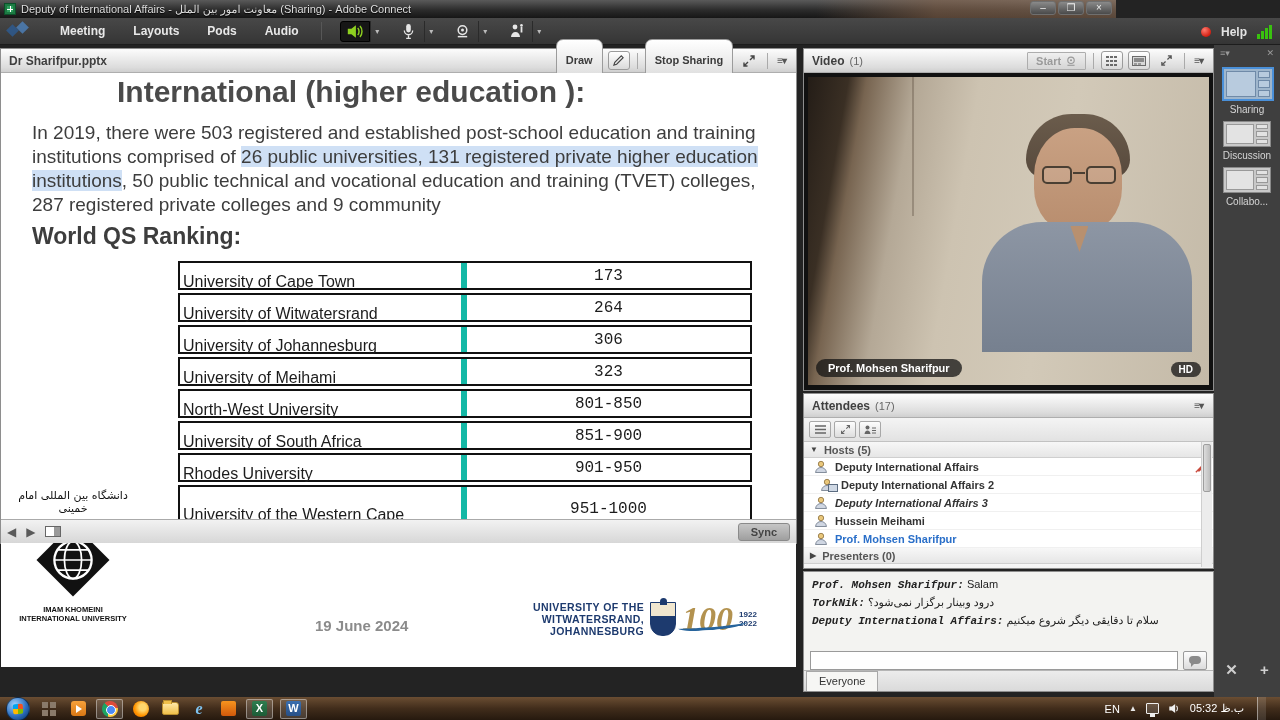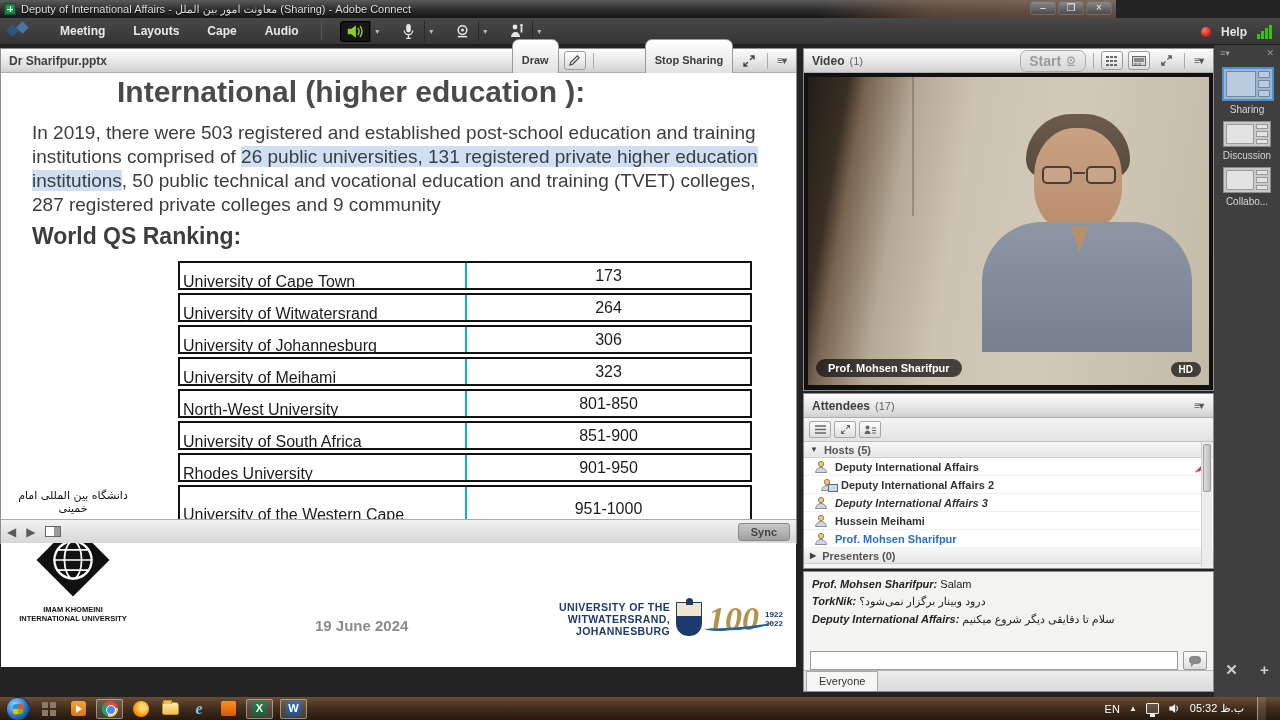--- a/index.html
+++ b/index.html
@@ -48,46 +48,46 @@
   .sig-bars i:nth-child(3){height:11px;} .sig-bars i:nth-child(4){height:14px;}
 
   
   .pod { position:absolute; background:#fff; border:1px solid #8e8e8e; }
   .pod-header { height:24px; background:linear-gradient(#fcfcfc,#dcdcdc 80%,#cfcfcf);
     border-bottom:1px solid #aeaeae; display:flex; align-items:center; padding:0 8px;
     font-size:12px; font-weight:bold; color:#3f3f3f; }
   .pod-count { font-weight:normal; color:#666; margin-left:5px; font-size:11px; }
   .hdr-right { margin-left:auto; display:flex; align-items:center; gap:5px; }
   .hdr-btn { border:1px solid #9b9b9b; border-radius:7px; background:linear-gradient(#ffffff,#dadada);
-    font-size:11px; font-weight:bold; color:#3c3c3c; padding:14px 9px; line-height:13px;margin-left:44px; }
+    font-size:11px; font-weight:bold; color:#3c3c3c; padding:14px 9px; line-height:13px; }
   .hdr-iconbtn { border:1px solid #9b9b9b; border-radius:3px; background:linear-gradient(#ffffff,#dadada);
     width:22px; height:19px; display:flex; align-items:center; justify-content:center; }
   .hdr-sep { width:1px; height:16px; background:#aaa; margin:0 2px; }
   .pod-menu { color:#555; font-size:10px; letter-spacing:-1px; padding:0 2px; }
 
   
   #share-pod { left:0; top:48px; width:797px; height:496px; }
   #slide { position:absolute; left:0; top:24px; width:795px; height:594px; background:#fff; overflow:hidden; }
   .slide-title { position:absolute; left:116px; top:2px; font-size:30px; font-weight:bold; color:#4a4a4a; }
   .slide-body { position:absolute; left:31px; top:48px; width:745px; font-size:19px; line-height:24px; color:#3d3d3d; }
   .hl { background:#cfe0f5; }
   .qs-heading { position:absolute; left:31px; top:150px; font-size:23px; font-weight:bold; color:#3d3d3d; }
   #qs-table { position:absolute; left:177px; top:188px; width:574px; }
   .qs-row { display:flex; border:2px solid #111; margin-bottom:3px; background:#fff; }
-  .qs-cell-name { width:287px; border-right:2px solid #14b8a6; font-size:16px; color:#1c1c1c;
+  .qs-cell-name { width:287px; border-right:6px solid #14b8a6; font-size:16px; color:#1c1c1c;
     padding:14px 2px 2px 3px; display:flex; align-items:center; height:25px; }
-  .qs-cell-rank { flex:1; font-size:16px; color:#1c1c1c; display:flex; align-items:center; justify-content:center; }
+  .qs-cell-rank { flex:1; font-size:16px; color:#1c1c1c; display:flex; align-items:center; justify-content:center;font-family:Liberation Mono, monospace; }
   .qs-row:last-child .qs-cell-name, .qs-row:last-child .qs-cell-rank { height:44px; }
   .slide-date { position:absolute; left:314px; top:544px; font-size:15px; font-weight:bold; color:#8b8b8b; }
 
   .imam-logo { position:absolute; left:8px; top:416px; width:128px; text-align:center; }
   .imam-callig { font-size:11px; color:#111; font-family:"DejaVu Sans", sans-serif; }
   .imam-caption { font-size:7.5px; font-weight:bold; color:#111; line-height:9px; margin-top:2px; }
 
-  .wits-logo { position:absolute; left:558px; top:528px; display:flex; align-items:center; gap:6px; }
+  .wits-logo { position:absolute; left:532px; top:528px; display:flex; align-items:center; gap:6px; }
   .wits-text { text-align:right; font-size:10.5px; font-weight:bold; color:#1d3a6e; line-height:12px; letter-spacing:.4px; }
   .wits-shield { width:26px; height:34px; background:linear-gradient(#f0e6cf 40%, #1d3a6e 40%);
     border:1px solid #1d3a6e; border-radius:0 0 12px 12px; position:relative; }
   .wits-shield::before { content:""; position:absolute; left:9px; top:-5px; width:7px; height:7px;
     background:#1d3a6e; border-radius:50% 50% 0 0; }
   .wits-100 { font-size:34px; font-weight:bold; font-style:italic; color:#b3924f;
     font-family:"Liberation Serif", serif; line-height:30px; position:relative; }
   .wits-swoosh { position:absolute; left:-4px; bottom:4px; width:70px; height:10px;
     border-bottom:3px solid #27649c; border-radius:0 0 60% 40%; transform:rotate(-4deg); }
   .wits-years { font-size:8px; font-weight:bold; color:#1d3a6e; line-height:9px; }
@@ -116,22 +116,22 @@
   .v-glasses i:first-child { left:0; } .v-glasses i:last-child { right:0; }
   .v-glasses::after { content:""; position:absolute; left:31px; top:6px; width:12px; height:2px; background:#4a3f33; }
   .v-body { position:absolute; left:-10px; top:108px; width:210px; height:130px;
     border-radius:60px 60px 0 0; background:linear-gradient(#8d96a4,#76808f); }
   .v-collar { position:absolute; left:78px; top:112px; width:18px; height:26px;
     background:#b8906f; clip-path:polygon(0 0,100% 0,50% 100%); }
   .name-tag { position:absolute; left:8px; bottom:8px; background:rgba(20,20,20,.75); color:#fff;
     font-size:11px; font-weight:bold; padding:3px 12px; border-radius:10px; }
   .hd-badge { position:absolute; right:8px; bottom:8px; background:rgba(20,20,20,.75); color:#fff;
     font-size:10px; font-weight:bold; padding:2px 8px; border-radius:9px; }
-  .start-btn { display:flex; align-items:center; gap:4px; border:1px solid #adadad; border-radius:7px;
-    background:linear-gradient(#efefef,#d5d5d5); color:#9a9a9a; font-size:14px; font-weight:bold; padding:2px 8px; }
+  .start-btn { display:flex; align-items:center; gap:4px; border:1px solid #adadad; border-radius:1px;
+    background:linear-gradient(#efefef,#d5d5d5); color:#9a9a9a; font-size:11px; font-weight:bold; padding:2px 8px; }
 
   
   #attendees-pod { left:803px; top:393px; width:411px; height:176px; overflow:hidden; background:#fff; }
   #att-toolbar { height:24px; background:linear-gradient(#f4f4f4,#e2e2e2); border-bottom:1px solid #c2c2c2;
     display:flex; align-items:center; gap:3px; padding:0 5px; }
   .att-tool { width:22px; height:17px; border:1px solid #a8a8a8; border-radius:2px;
     background:linear-gradient(#fdfdfd,#dedede); display:flex; align-items:center; justify-content:center; }
   .group-hdr { height:16px; background:linear-gradient(#f7f7f7,#e6e6e6); border-bottom:1px solid #cfcfcf;
     display:flex; align-items:center; font-size:11px; font-weight:bold; color:#555; padding:0 6px; gap:6px; }
   .group-arrow { font-size:8px; color:#444; }
@@ -147,21 +147,21 @@
     width:8px; height:6px; background:#cfd8e4; border:1px solid #5b6b80; }
   #att-scroll { position:absolute; right:1px; top:48px; width:11px; bottom:1px; background:#ececec;
     border-left:1px solid #cfcfcf; }
   #att-scroll .thumb { position:absolute; left:1px; top:2px; width:8px; height:48px;
     background:linear-gradient(90deg,#dcdcdc,#bdbdbd); border:1px solid #9e9e9e; border-radius:2px; }
 
   
   #chat-pod { left:803px; top:571px; width:411px; height:121px; background:#f3f3f1; }
   #chat-msgs { position:absolute; left:0; top:0; width:100%; height:72px; padding:6px 8px; overflow:hidden; }
   .chat-line { font-size:11px; color:#222; margin-bottom:5px; }
-  .chat-name { font-weight:bold; font-style:italic; }
+  .chat-name { font-weight:bold; font-style:italic;font-family:Liberation Mono, monospace; }
   #chat-inputrow { position:absolute; left:0; top:76px; width:100%; height:24px; display:flex;
     align-items:center; gap:5px; padding:0 6px; }
   #chat-input { flex:1; height:19px; border:1px solid #9a9a9a; background:#fff; font-size:11px; padding:0 4px;
     font-family:"Liberation Sans", sans-serif; }
   #chat-send { width:24px; height:19px; border:1px solid #9a9a9a; border-radius:2px;
     background:linear-gradient(#fdfdfd,#dcdcdc); display:flex; align-items:center; justify-content:center; }
   .bubble { width:12px; height:8px; background:#8a8a8a; border-radius:5px; position:relative; }
   .bubble::after { content:""; position:absolute; left:2px; bottom:-3px; border:3px solid transparent;
     border-top-color:#8a8a8a; border-left-color:#8a8a8a; }
   #chat-tabs { position:absolute; left:0; bottom:0; width:100%; height:21px;
@@ -248,21 +248,21 @@
 
   <div class="menubar">
     <div class="ac-logo">
         <i></i>
         <i></i>
       </div>
     <nav style="display:flex">
 
     <div class="menu-item">Meeting</div>
         <div class="menu-item">Layouts</div>
-        <div class="menu-item">Cape</div>
+        <div class="menu-item">Pods</div>
         <div class="menu-item">Audio</div>
       </nav>
     <div class="menu-sep"></div>
     <div class="av-group">
       <div class="av-btn active">
         <svg width="18" height="15" viewBox="0 0 20 16">
           <path d="M2 5h4l5-4v14l-5-4H2z" fill="#8ed020"></path>
           <path d="M13 4c2 2 2 6 0 8 M15.5 2c3 3 3 9 0 12" stroke="#8ed020" fill="none" stroke-width="1.6"></path>
         </svg>
       </div>

